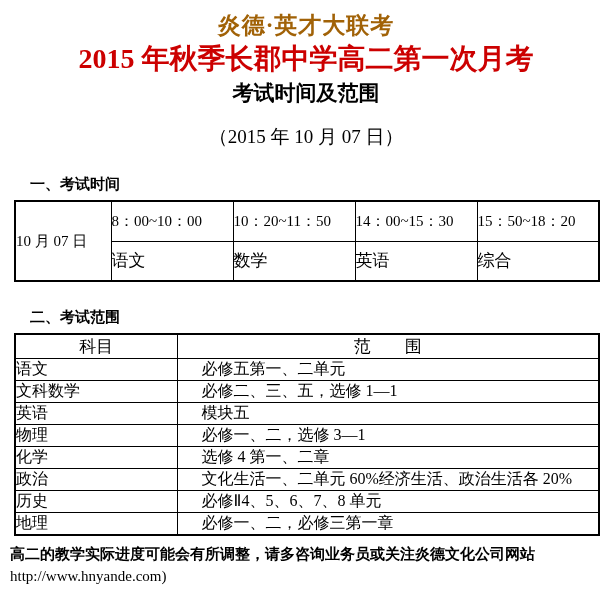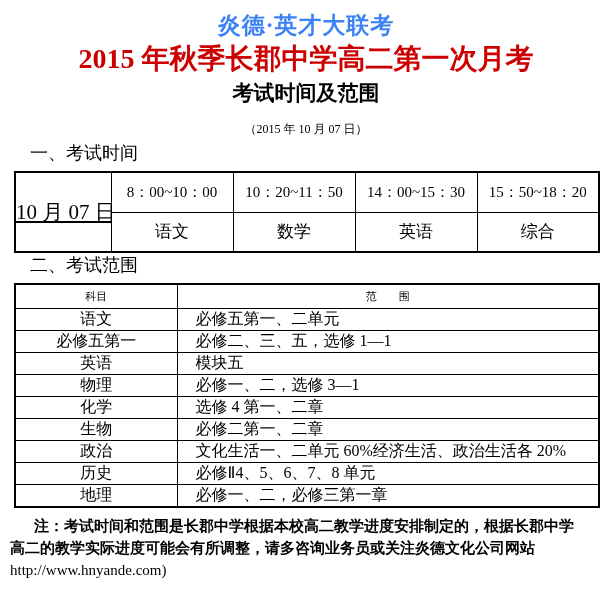--- a/index.html
+++ b/index.html
@@ -4,48 +4,48 @@
 <style>
   * { margin: 0; padding: 0; box-sizing: border-box; }
   html, body { width: 612px; height: 616px; background: #ffffff; overflow: hidden; }
   body { font-family: "Liberation Serif", serif; color: #000; }
   .page { width: 612px; height: 616px; padding-top: 10px; }
 
   .hdr { text-align: center; }
   .title1 { font-size: 23px; font-weight: bold; line-height: 31px; letter-spacing: 1px; }
   .title2 { font-size: 28px; font-weight: bold; line-height: 35px; }
   .subtitle { font-size: 21px; font-weight: 700; line-height: 31px; margin-top: 2px; }
-  .dateline { font-size: 12px; line-height: 24px; margin-top: 8px; }
+  .dateline { font-size: 19px; line-height: 24px; margin-top: 16px; }
 
-  .sec-heading { font-size: 18px; font-weight: 400; margin: 0 0 6px 30px; }
+  .sec-heading { font-size: 15px; font-weight: 700; margin: 26px 0 6px 30px; }
 
   table { border-collapse: collapse; table-layout: fixed; margin-left: 14px; width: 584px; }
   table, td, th { border: 1px solid #000; }
   table { border-width: 2px; }
-  td, th { text-align: center; vertical-align: middle; overflow: hidden; white-space: nowrap; }
+  td, th { vertical-align: middle; overflow: hidden; white-space: nowrap; }
 
   .t1 td { height: 40px; font-size: 15px; }
   .t1 td.subject { font-size: 17px; }
-  .t1 td.datecell { font-size: 21px; text-decoration: underline; }
+  .t1 td.datecell { font-size: 15px; }
 
-  .t2 th { height: 24px; font-size: 11px; font-weight: normal; }
+  .t2 th { height: 24px; font-size: 17px; font-weight: normal; }
   .t2 td { height: 22px; font-size: 16px; }
-  .t2 td.scope { text-align: left; padding-left: 18px; }
+  .t2 td.scope { text-align: left; padding-left: 24px; }
 
   .footer { margin: 7px 8px 0 10px; font-family: "Liberation Sans", sans-serif; font-weight: 600; font-size: 15px; line-height: 22px; }
   .footer .ln1 { text-indent: 24px; }
   .footer .url { font-family: "Liberation Serif", serif; font-weight: normal; font-size: 15px; }
 </style>
 </head>
 <body>
 
 <div class="page">
 
   <div class="hdr">
-    <div class="title1 red" style="color: #3b82f6;">炎德·英才大联考</div>
+    <div class="title1 red" style="color: #a16207;">炎德·英才大联考</div>
     <div class="title2 red" style="color: rgb(204, 0, 0);">2015 年秋季长郡中学高二第一次月考</div>
     <div class="subtitle">考试时间及范围</div>
     <div class="dateline">（2015 年 10 月 07 日）</div>
   </div>
 
   <div class="sec-heading">一、考试时间</div>
 
   <table class="t1">
     <colgroup>
       <col style="width:96px">
@@ -81,53 +81,48 @@
     <tbody>
         <tr>
       <th>科目</th>
       <th>范　　围</th>
     </tr>
     <tr>
       <td>语文</td>
       <td class="scope">必修五第一、二单元</td>
     </tr>
     <tr>
-      <td>必修五第一</td>
+      <td>文科数学</td>
       <td class="scope">必修二、三、五，选修 1—1</td>
     </tr>
     <tr>
       <td>英语</td>
       <td class="scope">模块五</td>
     </tr>
     <tr>
       <td>物理</td>
       <td class="scope">必修一、二，选修 3—1</td>
     </tr>
     <tr>
       <td>化学</td>
       <td class="scope">选修 4 第一、二章</td>
-    </tr>
-    <tr>
-      <td>生物</td>
-      <td class="scope">必修二第一、二章</td>
     </tr>
     <tr>
       <td>政治</td>
       <td class="scope">文化生活一、二单元 60%经济生活、政治生活各 20%</td>
     </tr>
     <tr>
       <td>历史</td>
       <td class="scope">必修Ⅱ4、5、6、7、8 单元</td>
     </tr>
     <tr>
       <td>地理</td>
       <td class="scope">必修一、二，必修三第一章</td>
     </tr>
   </tbody>
     </table>
 
   <div class="footer">
-    <div class="ln1">注：考试时间和范围是长郡中学根据本校高二教学进度安排制定的，根据长郡中学</div>
     <div>高二的教学实际进度可能会有所调整，请多咨询业务员或关注炎德文化公司网站</div>
     <div class="url">http://www.hnyande.com)</div>
   </div>
 
 </div>
 
 </body></html>

